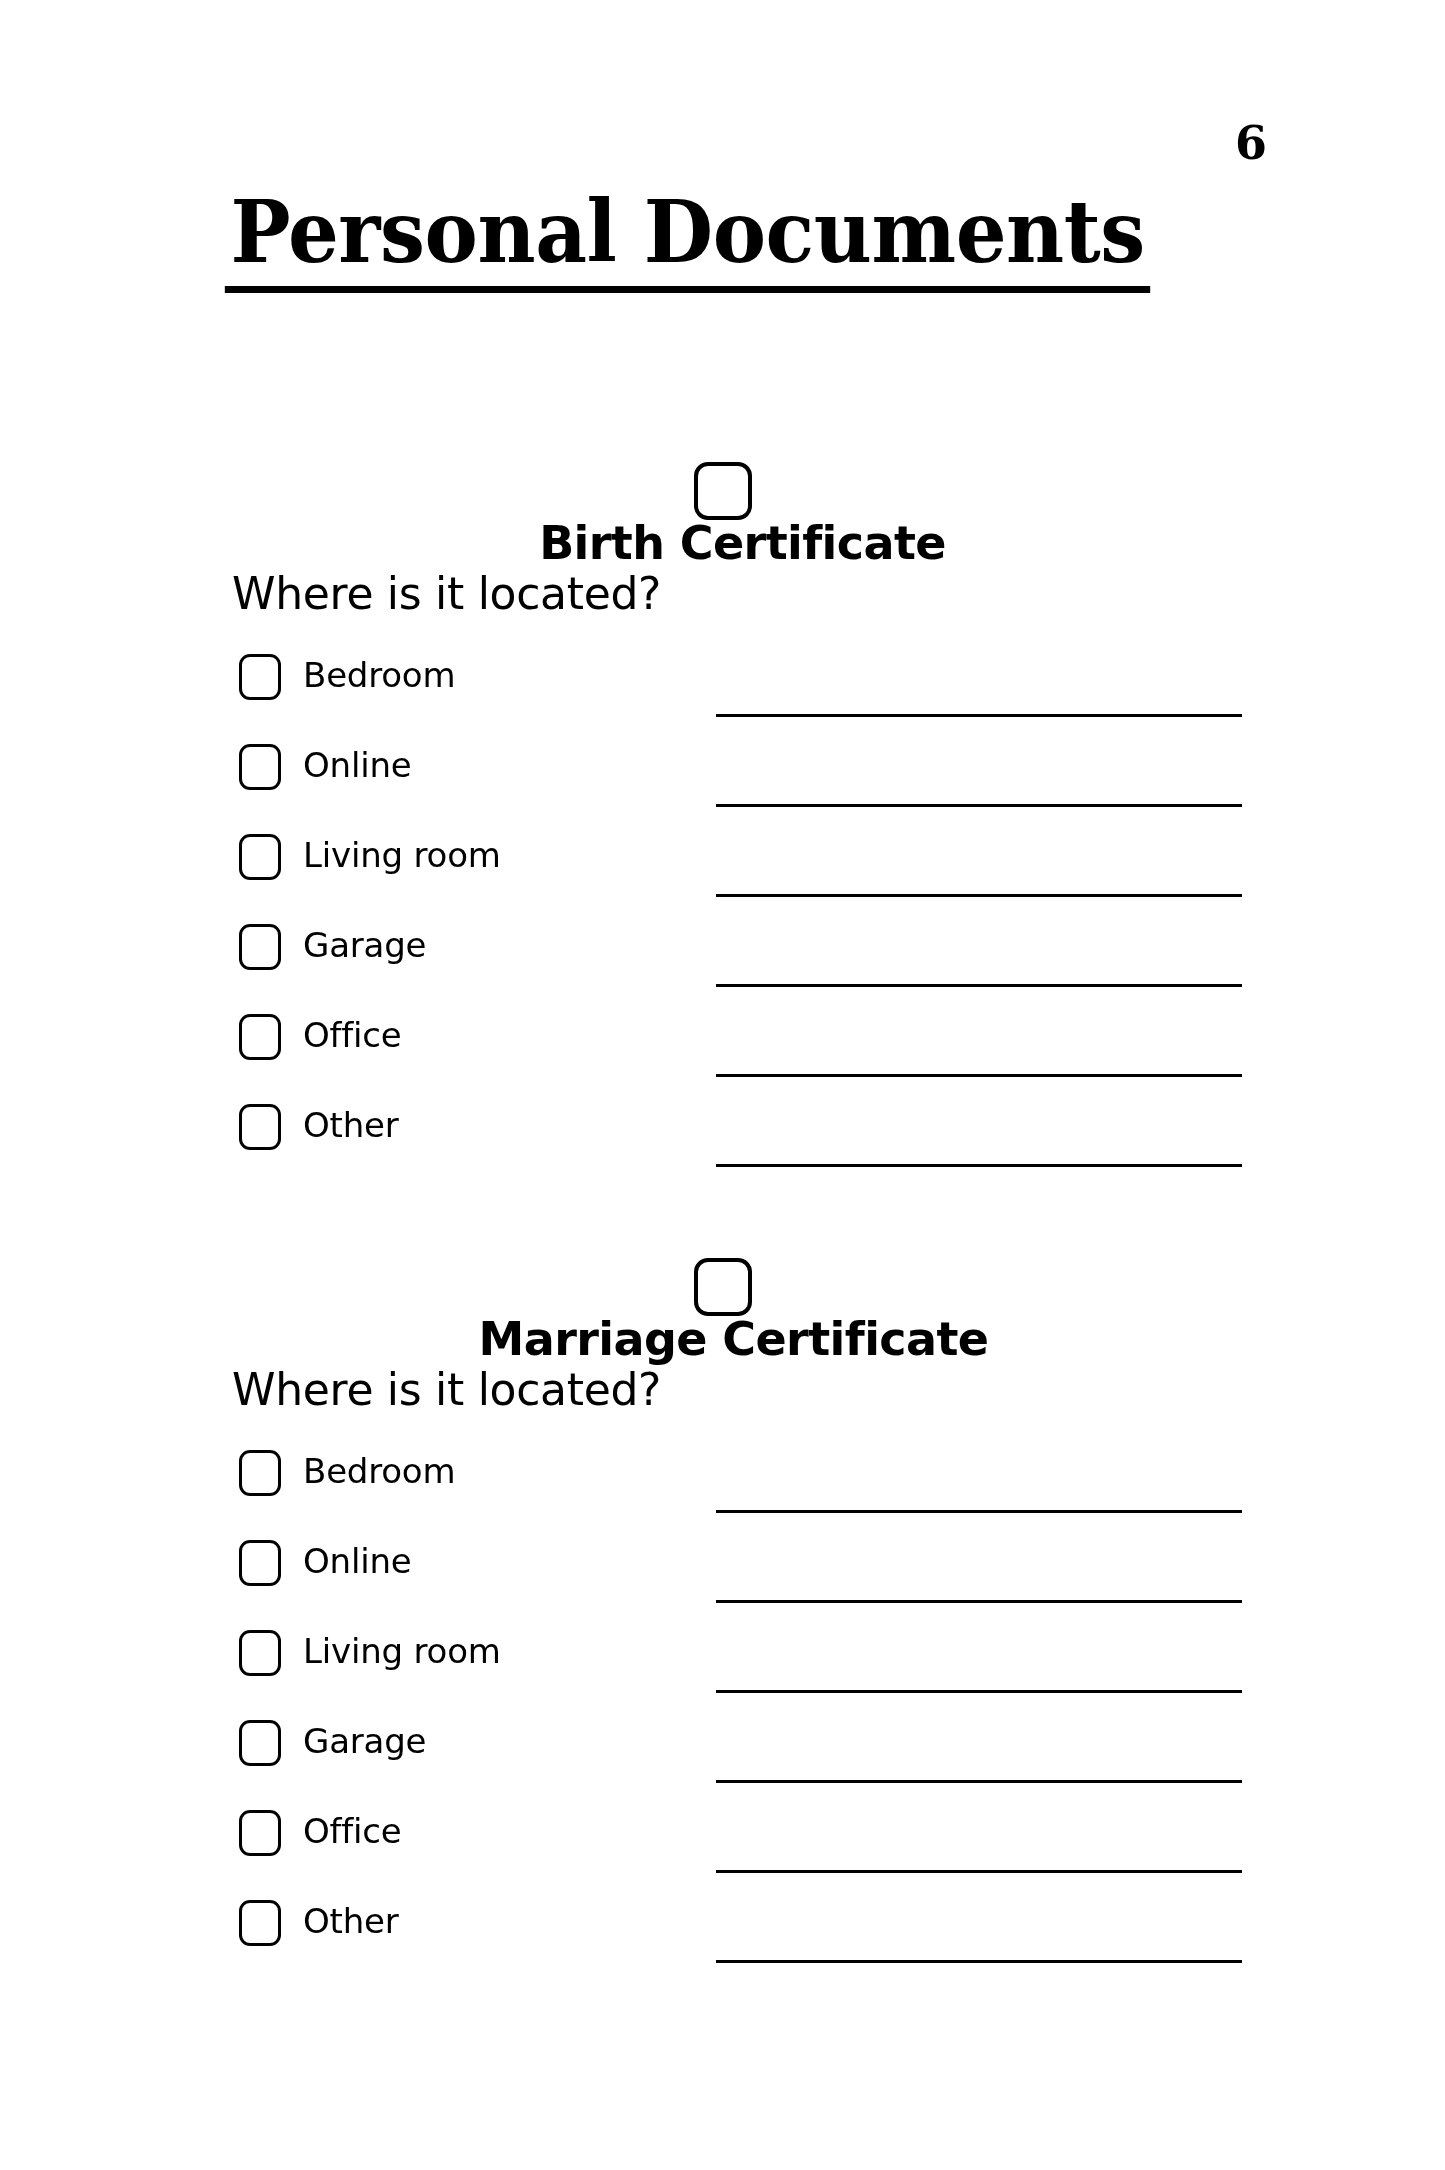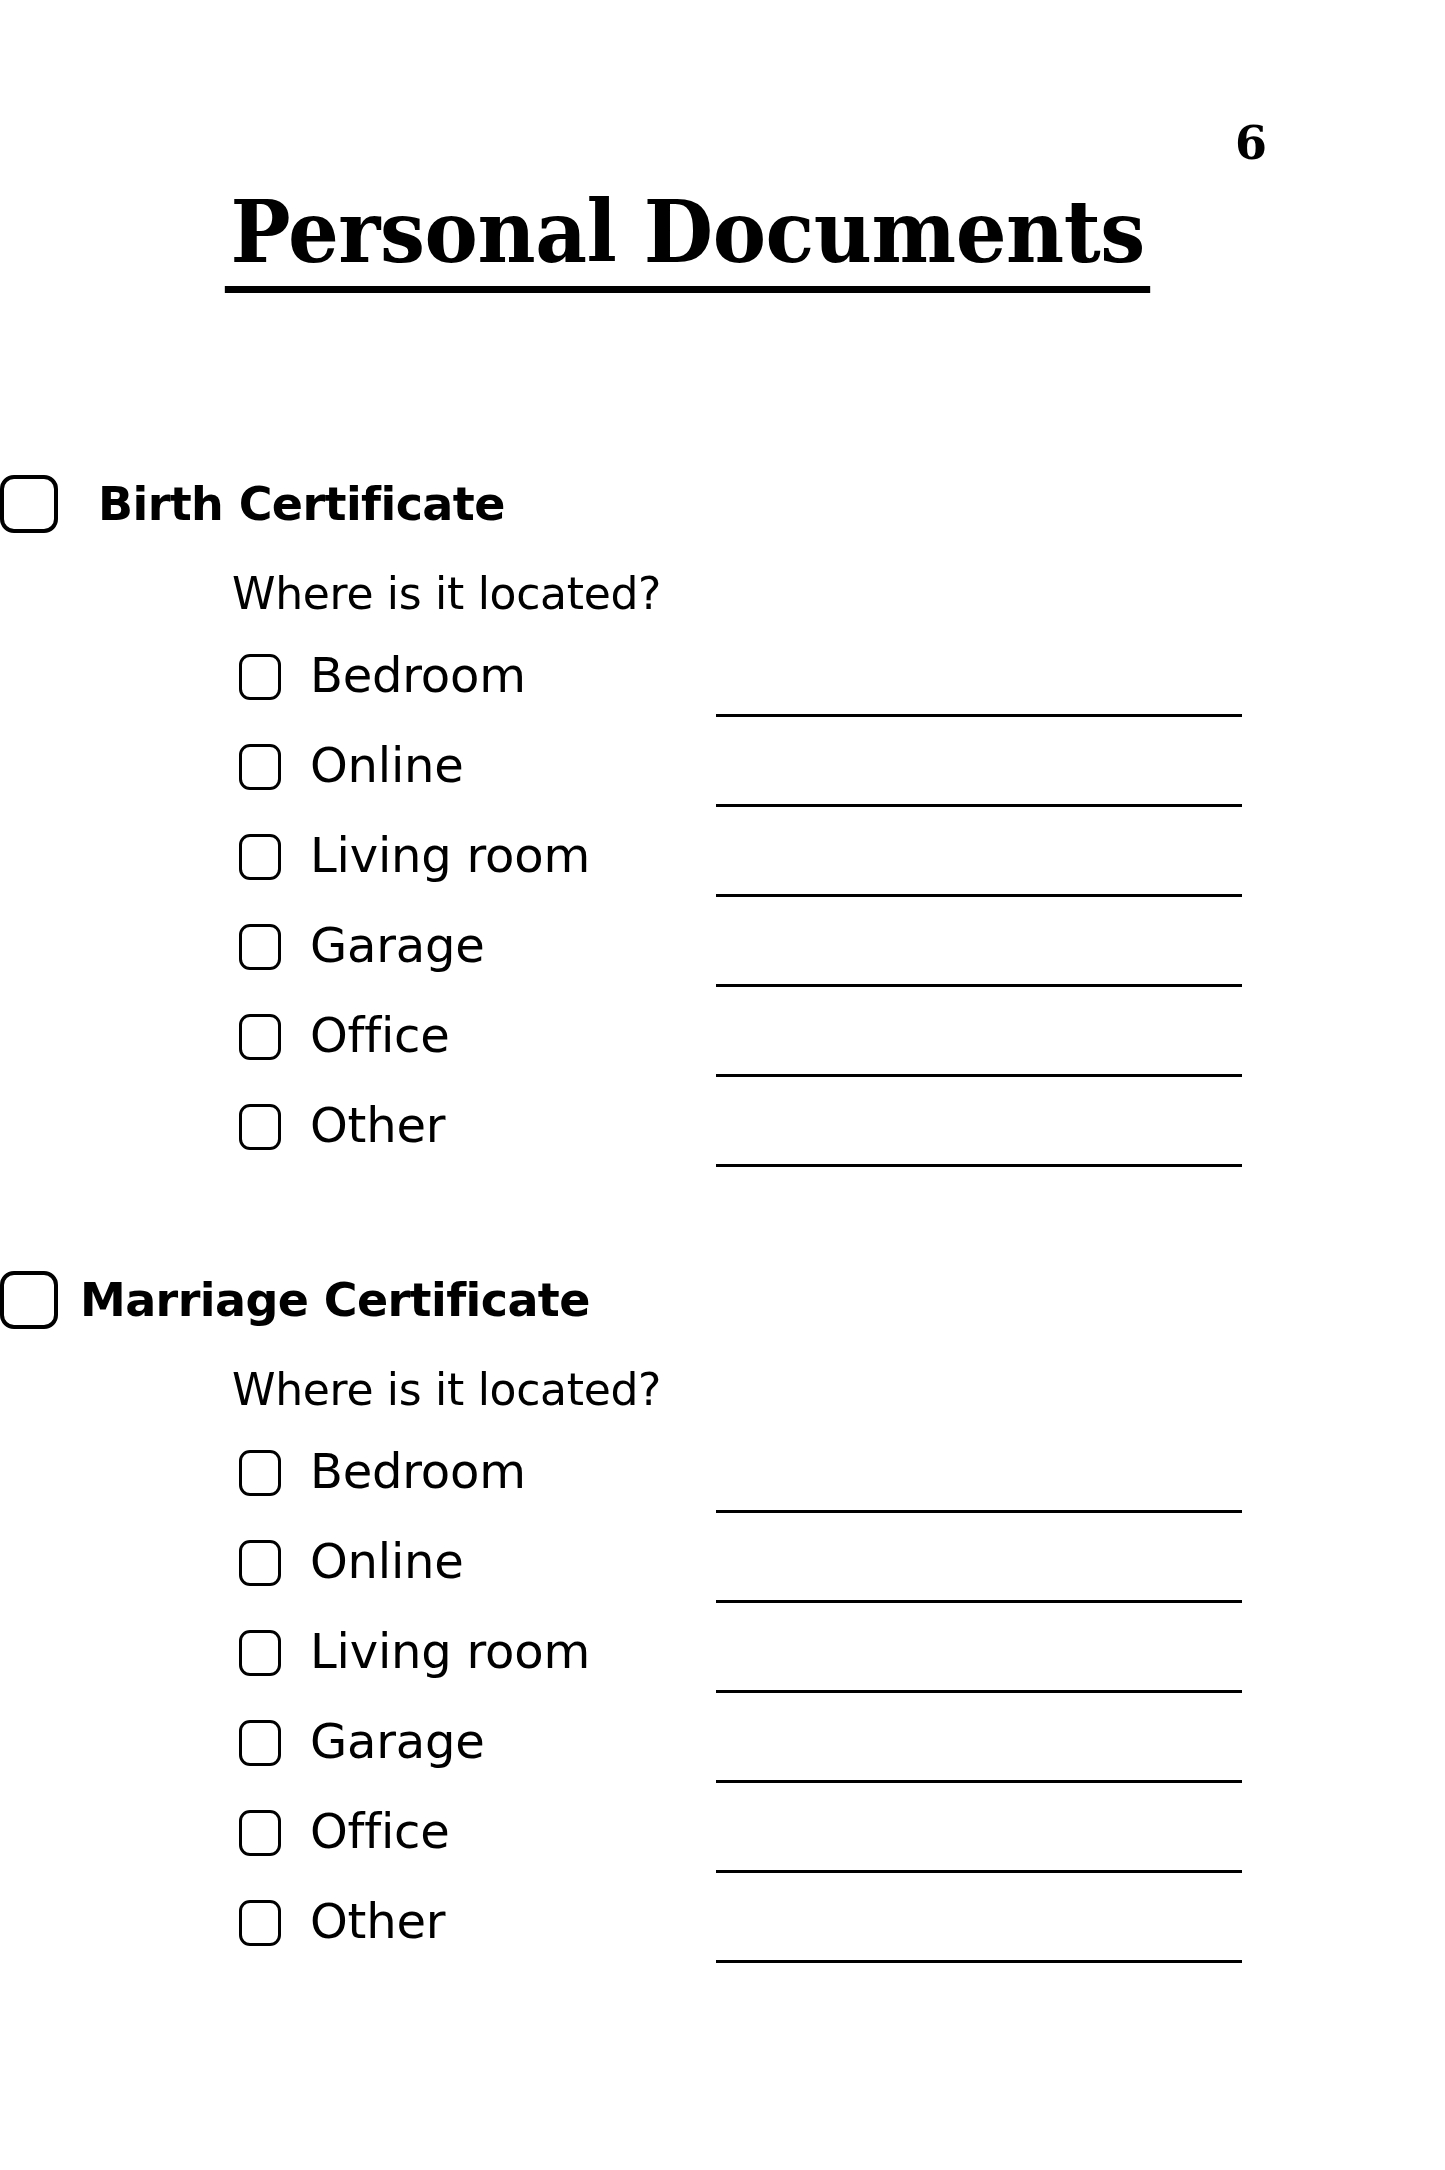--- a/index.html
+++ b/index.html
@@ -64,20 +64,21 @@
     width: 100%;
   }
   #section-0 { top: 462px; }
   #section-1 { top: 1258px; }
 
   .section-head {
     position: relative;
     height: 84px;
     display: flex;
     align-items: center;
+    flex-direction: column;
   }
   .box-lg {
     width: 58px;
     height: 58px;
     border: 4px solid #000;
     border-radius: 14px;
     background: #fff;
     box-sizing: border-box;
     flex: 0 0 auto;
   }
@@ -116,24 +117,24 @@
     width: 42px;
     height: 46px;
     border: 3px solid #000;
     border-radius: 11px;
     background: #fff;
     box-sizing: border-box;
     flex: 0 0 auto;
     margin-top: 2px;
   }
   .option-label {
-    margin-left: 29px;
+    margin-left: 22px;
     font-family: "DejaVu Sans", sans-serif;
     font-weight: normal;
-    font-size: 48px;
+    font-size: 34px;
     line-height: 46px;
     letter-spacing: -0.2px;
     white-space: nowrap;
   }
   .write-line {
     position: absolute;
     left: 477px;
     width: 526px;
     top: 62px;
     height: 0;

